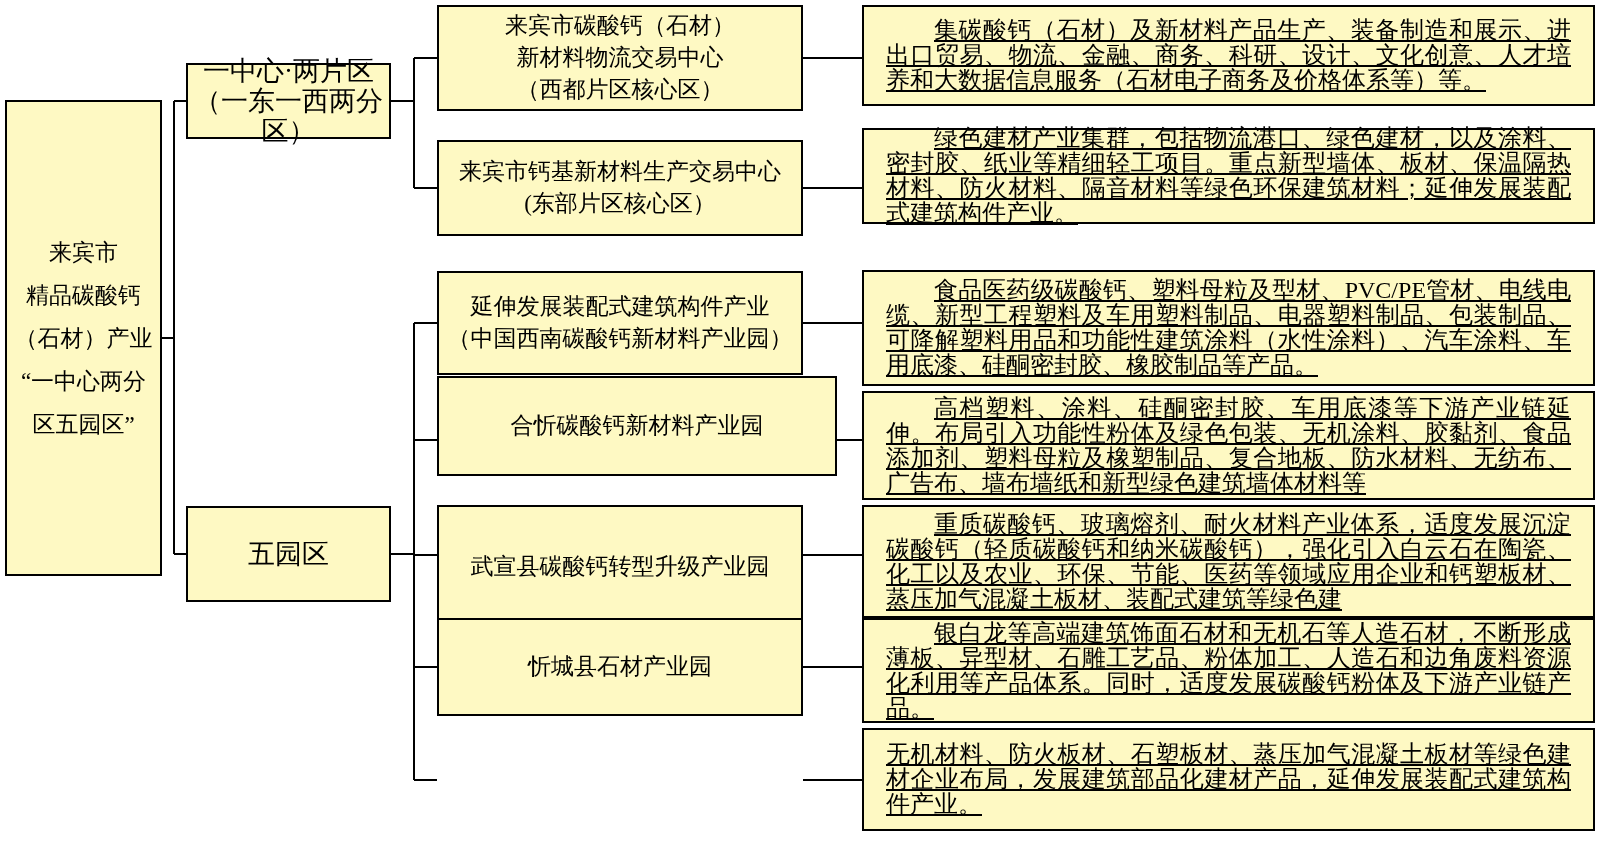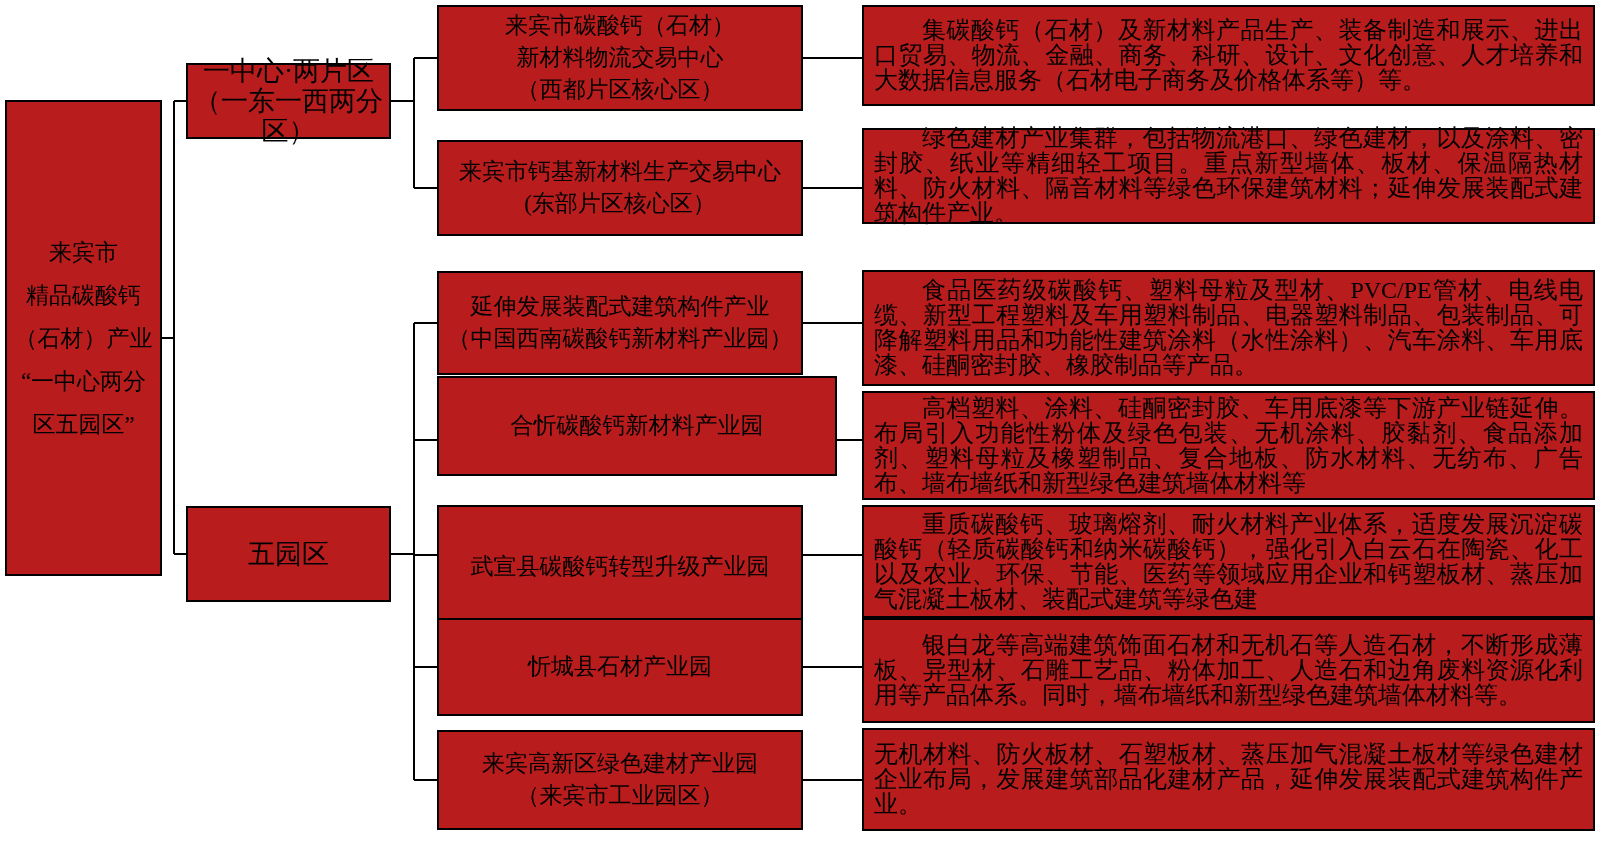--- a/index.html
+++ b/index.html
@@ -12,21 +12,21 @@
   #stage {
     position: relative;
     width: 1600px;
     height: 848px;
     background: #ffffff;
     overflow: hidden;
   }
   .box {
     position: absolute;
     border: 2px solid #000000;
-    background: #b91c1c;
+    background: #fef9c3;
     box-sizing: border-box;
     display: flex;
     align-items: center;
     justify-content: center;
   }
   .label {
     white-space: pre-line;
     text-align: center;
     width: 100%;
   }
@@ -40,26 +40,27 @@
   }
   .node-box .label {
     font-size: 23px;
     line-height: 32px;
   }
   .desc-box {
     justify-content: flex-start;
     padding: 2px 10px;
   }
   .desc-box p {
-    margin: 0;
+    margin: 12px;
     width: 100%;
     font-size: 24px;
     line-height: 25px;
     text-align: justify;
     text-indent: 2em;
+    text-decoration: underline;
   }
   .desc-box p.no-indent {
     text-indent: 0;
   }
   #connectors {
     position: absolute;
     left: 0;
     top: 0;
     pointer-events: none;
   }
@@ -132,24 +133,20 @@
   </div>
 
   <div class="box node-box" style="left:437px;top:505px;width:366px;height:124px">
     <div class="label">武宣县碳酸钙转型升级产业园</div>
   </div>
 
   <div class="box node-box" style="left:437px;top:618px;width:366px;height:98px">
     <div class="label">忻城县石材产业园</div>
   </div>
 
-  <div class="box node-box" style="left:437px;top:730px;width:366px;height:100px">
-    <div class="label">来宾高新区绿色建材产业园
-（来宾市工业园区）</div>
-  </div>
 
   <div class="box desc-box" style="left:862px;top:5px;width:733px;height:101px">
     <p>集碳酸钙（石材）及新材料产品生产、装备制造和展示、进出口贸易、物流、金融、商务、科研、设计、文化创意、人才培养和大数据信息服务（石材电子商务及价格体系等）等。</p>
   </div>
 
   <div class="box desc-box" style="left:862px;top:128px;width:733px;height:96px">
     <p>绿色建材产业集群，包括物流港口、绿色建材，以及涂料、密封胶、纸业等精细轻工项目。重点新型墙体、板材、保温隔热材料、防火材料、隔音材料等绿色环保建筑材料；延伸发展装配式建筑构件产业。</p>
   </div>
 
   <div class="box desc-box" style="left:862px;top:270px;width:733px;height:116px">
@@ -158,20 +155,20 @@
 
   <div class="box desc-box" style="left:862px;top:391px;width:733px;height:109px">
     <p>高档塑料、涂料、硅酮密封胶、车用底漆等下游产业链延伸。布局引入功能性粉体及绿色包装、无机涂料、胶黏剂、食品添加剂、塑料母粒及橡塑制品、复合地板、防水材料、无纺布、广告布、墙布墙纸和新型绿色建筑墙体材料等</p>
   </div>
 
   <div class="box desc-box" style="left:862px;top:505px;width:733px;height:113px">
     <p>重质碳酸钙、玻璃熔剂、耐火材料产业体系，适度发展沉淀碳酸钙（轻质碳酸钙和纳米碳酸钙），强化引入白云石在陶瓷、化工以及农业、环保、节能、医药等领域应用企业和钙塑板材、蒸压加气混凝土板材、装配式建筑等绿色建</p>
   </div>
 
   <div class="box desc-box" style="left:862px;top:618px;width:733px;height:105px">
-    <p>银白龙等高端建筑饰面石材和无机石等人造石材，不断形成薄板、异型材、石雕工艺品、粉体加工、人造石和边角废料资源化利用等产品体系。同时，墙布墙纸和新型绿色建筑墙体材料等。</p>
+    <p>银白龙等高端建筑饰面石材和无机石等人造石材，不断形成薄板、异型材、石雕工艺品、粉体加工、人造石和边角废料资源化利用等产品体系。同时，适度发展碳酸钙粉体及下游产业链产品。</p>
   </div>
 
   <div class="box desc-box" style="left:862px;top:728px;width:733px;height:103px">
     <p class="no-indent">无机材料、防火板材、石塑板材、蒸压加气混凝土板材等绿色建材企业布局，发展建筑部品化建材产品，延伸发展装配式建筑构件产业。</p>
   </div>
 
 </div>
 
 </body></html>

